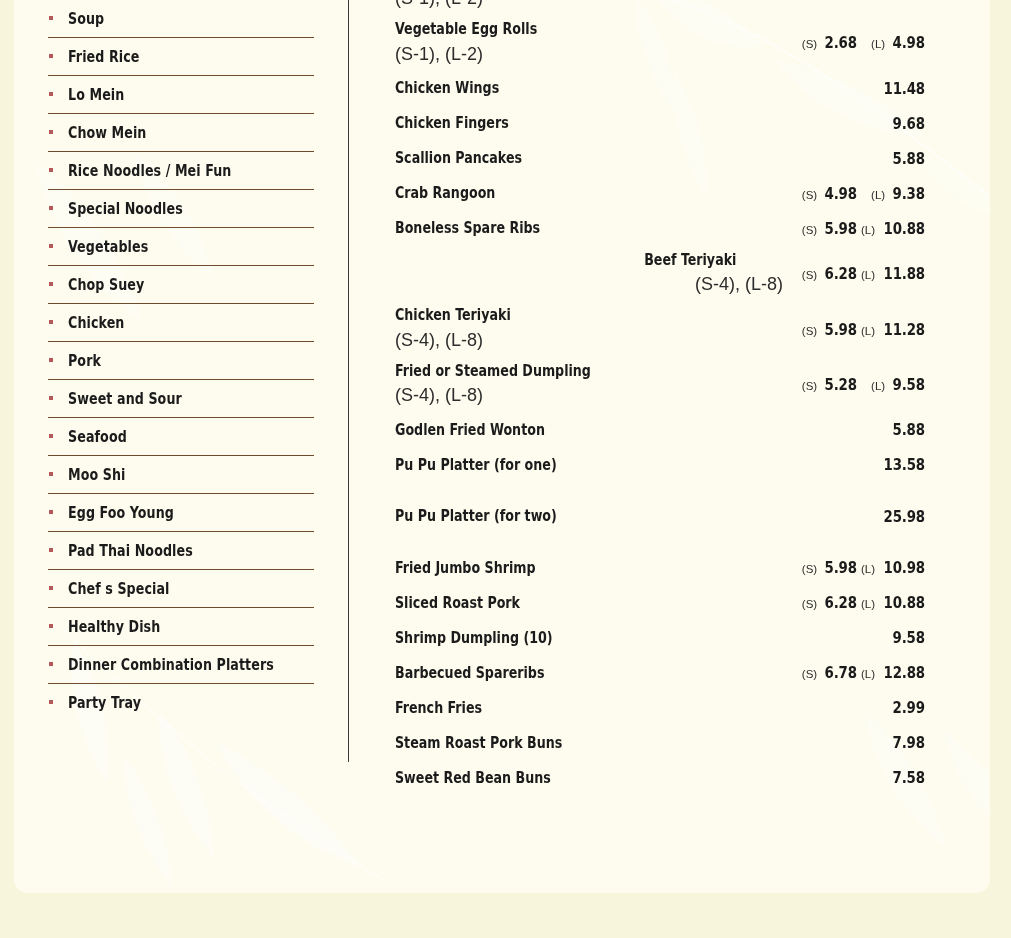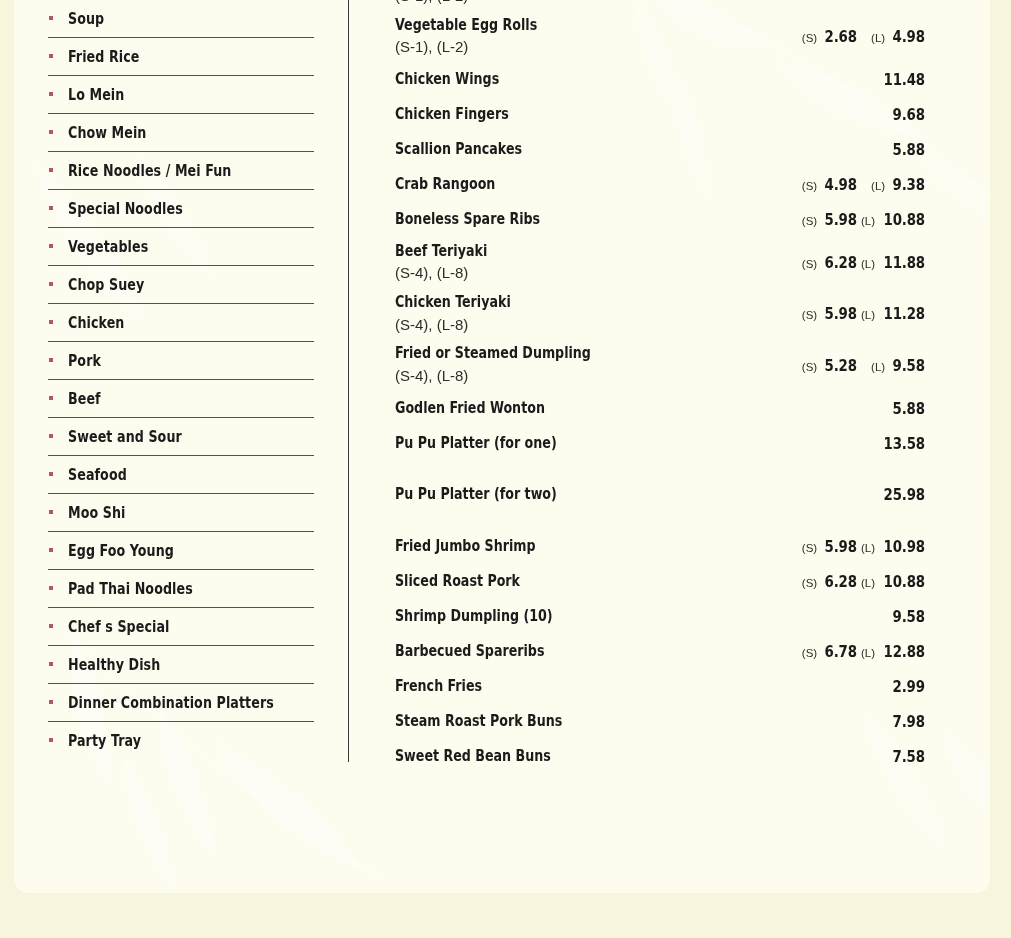--- a/index.html
+++ b/index.html
@@ -125,21 +125,21 @@
     font-size: 16px;
     font-weight: 700;
     color: #1b1b1b;
     line-height: 1.28;
     transform: scaleX(0.88);
     transform-origin: left center;
     white-space: nowrap;
   }
   .item-sub {
     font-family: "Liberation Sans", sans-serif;
-    font-size: 15px;
+    font-size: 18px;
     font-weight: 400;
     color: #2c2c2c;
     line-height: 1.45;
     margin-top: 1px;
   }
   .item-desc {
     font-family: "Liberation Sans", sans-serif;
     font-size: 13px;
     font-weight: 400;
     color: #2c2c2c;
@@ -270,24 +270,20 @@
         <div class="cat-item">
           <span class="cat-bullet"></span>
           <span class="cat-label">Chicken</span>
         </div>
         <div class="cat-item">
           <span class="cat-bullet"></span>
           <span class="cat-label">Pork</span>
         </div>
         <div class="cat-item">
           <span class="cat-bullet"></span>
-          <span class="cat-label">Beef</span>
-        </div>
-        <div class="cat-item">
-          <span class="cat-bullet"></span>
           <span class="cat-label">Sweet and Sour</span>
         </div>
         <div class="cat-item">
           <span class="cat-bullet"></span>
           <span class="cat-label">Seafood</span>
         </div>
         <div class="cat-item">
           <span class="cat-bullet"></span>
           <span class="cat-label">Moo Shi</span>
         </div>
@@ -403,21 +399,21 @@
               <span class="size-tag">(S)</span>
               <span class="price-val">5.98</span>
             </span>
             <span class="price-cell large">
               <span class="size-tag">(L)</span>
               <span class="price-val">10.88</span>
             </span>
           </div>
         </div>
 
-        <div class="menu-row" style="min-height:49px;">
+        <div class="menu-row" style="min-height:49px;text-align:right;">
           <div class="row-left">
             <div class="item-name">Beef Teriyaki</div>
             <div class="item-sub">(S-4), (L-8)</div>
           </div>
           <div class="row-prices">
             <span class="price-cell small">
               <span class="size-tag">(S)</span>
               <span class="price-val">6.28</span>
             </span>
             <span class="price-cell large">

